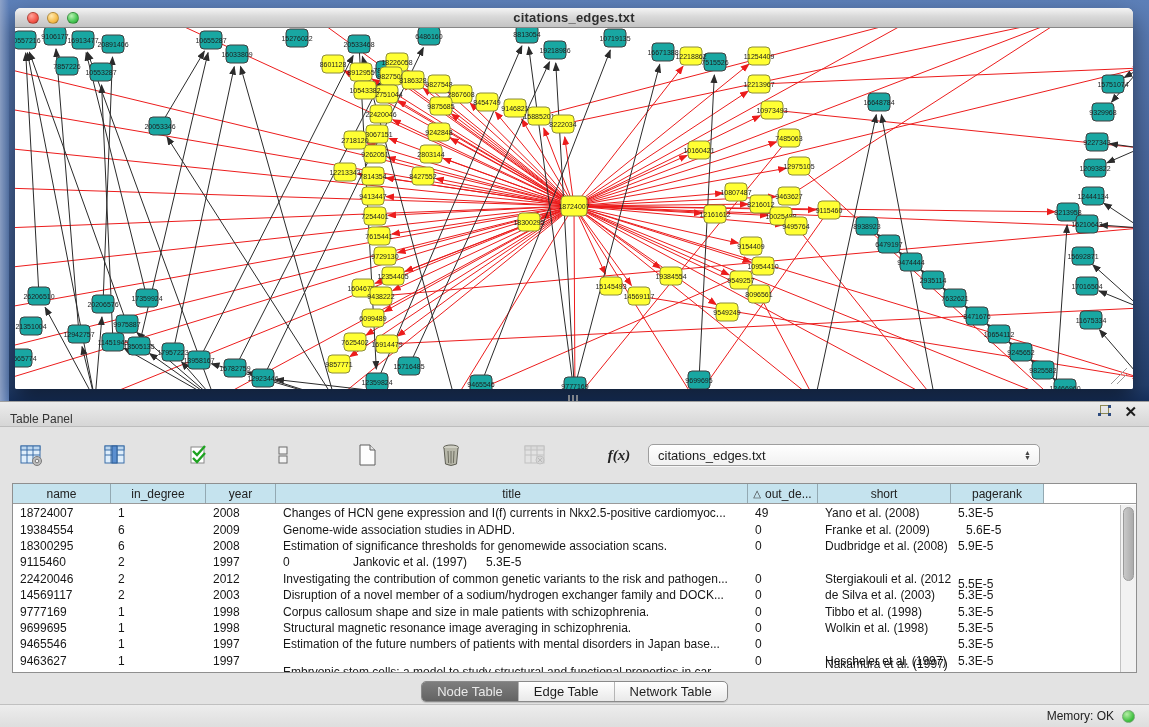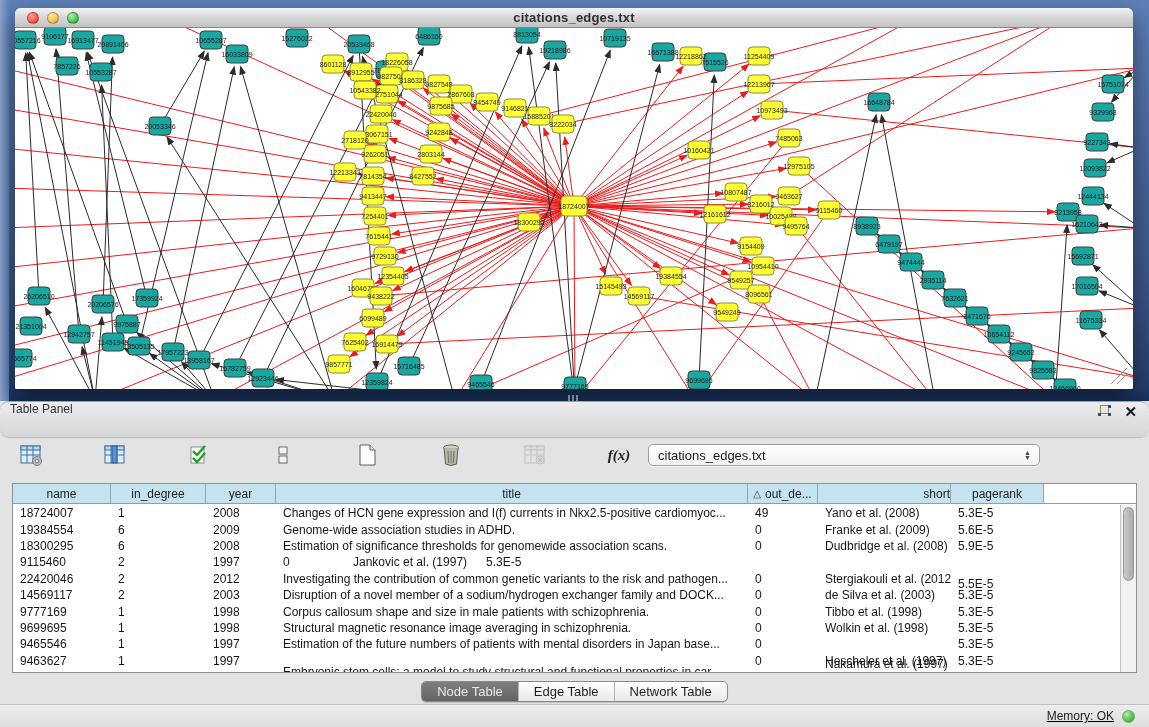--- a/index.html
+++ b/index.html
@@ -31,23 +31,23 @@
     background:#fff; overflow:hidden; border-radius:0 0 2px 2px; }
   .gcanvas svg { display:block; }
   .graph-label { font-size:7px; fill:#1d1d1d; }
 
   
   .split-grip { position:absolute; left:568px; top:395px; width:12px; height:7px;
     background:repeating-linear-gradient(90deg,#9a9a9a 0 2px,transparent 2px 4px); opacity:.8; }
 
   
   .panel { position:absolute; left:0; top:401px; width:1149px; height:326px; background:#e3e3e3; }
-  .panel-header { position:relative; height:37px;
+  .panel-header { position:relative; height:26px;
     background:linear-gradient(180deg,#ececec,#d6d6d6); border-top:1px solid #9f9f9f;
-    border-bottom:1px solid #bdbdbd; display:flex; align-items:flex-start;border-radius:9px; }
+    border-bottom:1px solid #bdbdbd; display:flex; align-items:flex-end; }
   .panel-title { margin-left:10px; font-size:12px; color:#333; }
   .panel-header-icons { position:absolute; right:12px; top:2px; display:flex; gap:12px; align-items:center; }
   .float-ic { width:15px; height:15px; position:relative; }
   .float-ic .sq { position:absolute; border:1px solid #8d8a55; width:9px; height:9px; left:3px; top:1px; background:transparent; }
   .float-ic .dotA,.float-ic .dotB,.float-ic .dotC { position:absolute; width:3px; height:3px; background:#2c4a7e; }
   .float-ic .dotA { left:1px; top:9px; } .float-ic .dotB { left:11px; top:1px; } .float-ic .dotC { left:11px; top:9px; }
   .close-ic { font-size:15px; font-weight:bold; color:#1c1c1c; line-height:15px; }
 
   .toolbar { position:absolute; left:0; top:36px; width:1149px; height:36px; display:flex; align-items:center; }
   .tbtn { width:30px; height:28px; margin-left:6px; display:flex; align-items:center; justify-content:center; }
@@ -76,21 +76,21 @@
 
   .tabsrow { position:absolute; left:0; top:280px; width:1149px; display:flex; justify-content:center; }
   .seg { display:inline-flex; border:1px solid #8a8a8a; border-radius:5px; overflow:hidden;
     background:linear-gradient(#ffffff,#e9e9e9); box-shadow:0 1px 1px rgba(0,0,0,.15); }
   .seg .tab { padding:2px 15px; font-size:13px; color:#1e1e1e; border-left:1px solid #b5b5b5; }
   .seg .tab:first-child { border-left:none; }
   .seg .tab.active { background:linear-gradient(#7e7e7e,#636363); color:#e9e9e9; }
 
   .statusbar { position:absolute; left:0; bottom:0; width:1149px; height:23px;
     background:linear-gradient(#ededed,#dedede); border-top:1px solid #c0c0c0;
-    display:flex; align-items:center; justify-content:flex-end;text-decoration:underline; }
+    display:flex; align-items:center; justify-content:flex-end; }
   .mem-label { font-size:12px; color:#222; margin-right:8px; }
   .mem-dot { width:13px; height:13px; border-radius:50%; margin-right:14px;
     background:radial-gradient(circle at 35% 30%,#b6eda6,#3fc13f 65%,#2f9a32);
     border:1px solid #74a874; }
 </style>
 </head>
 <body>
 
 <div class="stage">
 
@@ -844,21 +844,21 @@
           <div class="th" style="width: 70px;">
             <span>year</span>
           </div>
           <div class="th" style="width: 472px;">
             <span>title</span>
           </div>
           <div class="th" style="width: 70px;">
             <span class="sortglyph">△</span>
             <span>out_de...</span>
           </div>
-          <div class="th" style="width: 133px; justify-content: flex-end;">
+          <div class="th" style="width: 133px;">
             <span>short</span>
           </div>
           <div class="th" style="width: 93px;">
             <span>pagerank</span>
           </div>
         </div>
       <div class="tbody" id="tbody">
           <div class="tr">
             <div class="td" style="width: 98px;">18724007</div>
             <div class="td" style="width: 95px;">1</div>
@@ -868,21 +868,21 @@
             <div class="td" style="width: 133px;">Yano et al. (2008)</div>
             <div class="td" style="width: 93px;">5.3E-5</div>
           </div>
           <div class="tr">
             <div class="td" style="width: 98px;">19384554</div>
             <div class="td" style="width: 95px;">6</div>
             <div class="td" style="width: 70px;">2009</div>
             <div class="td" style="width: 472px;">Genome-wide association studies in ADHD.</div>
             <div class="td" style="width: 70px;">0</div>
             <div class="td" style="width: 133px;">Franke et al. (2009)</div>
-            <div class="td" style="width: 93px;">5.6E-5</div>
+            <div class="td" style="width: 93px; margin-left: 8px;">5.6E-5</div>
           </div>
           <div class="tr">
             <div class="td" style="width: 98px;">18300295</div>
             <div class="td" style="width: 95px;">6</div>
             <div class="td" style="width: 70px;">2008</div>
             <div class="td" style="width: 472px;">Estimation of significance thresholds for genomewide association scans.</div>
             <div class="td" style="width: 70px;">0</div>
             <div class="td" style="width: 133px;">Dudbridge et al. (2008)</div>
             <div class="td" style="width: 93px;">5.9E-5</div>
           </div>

